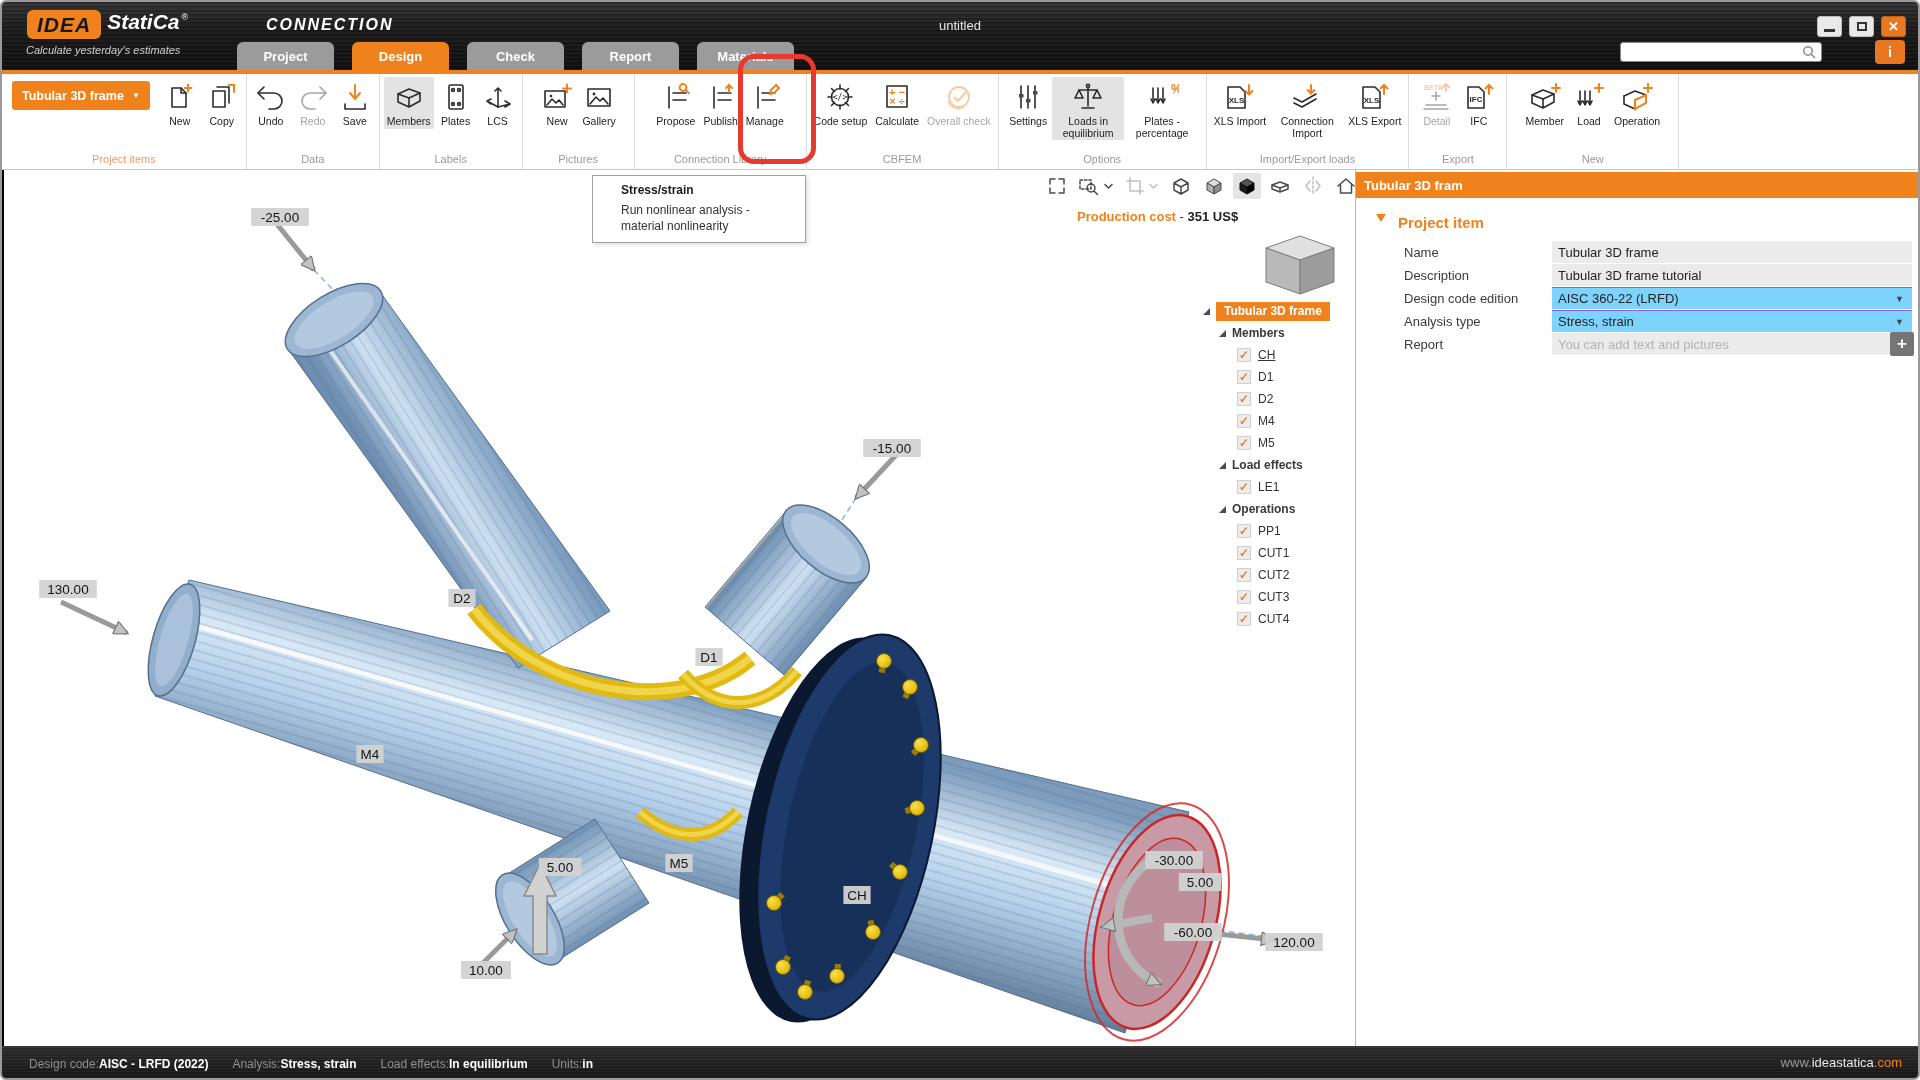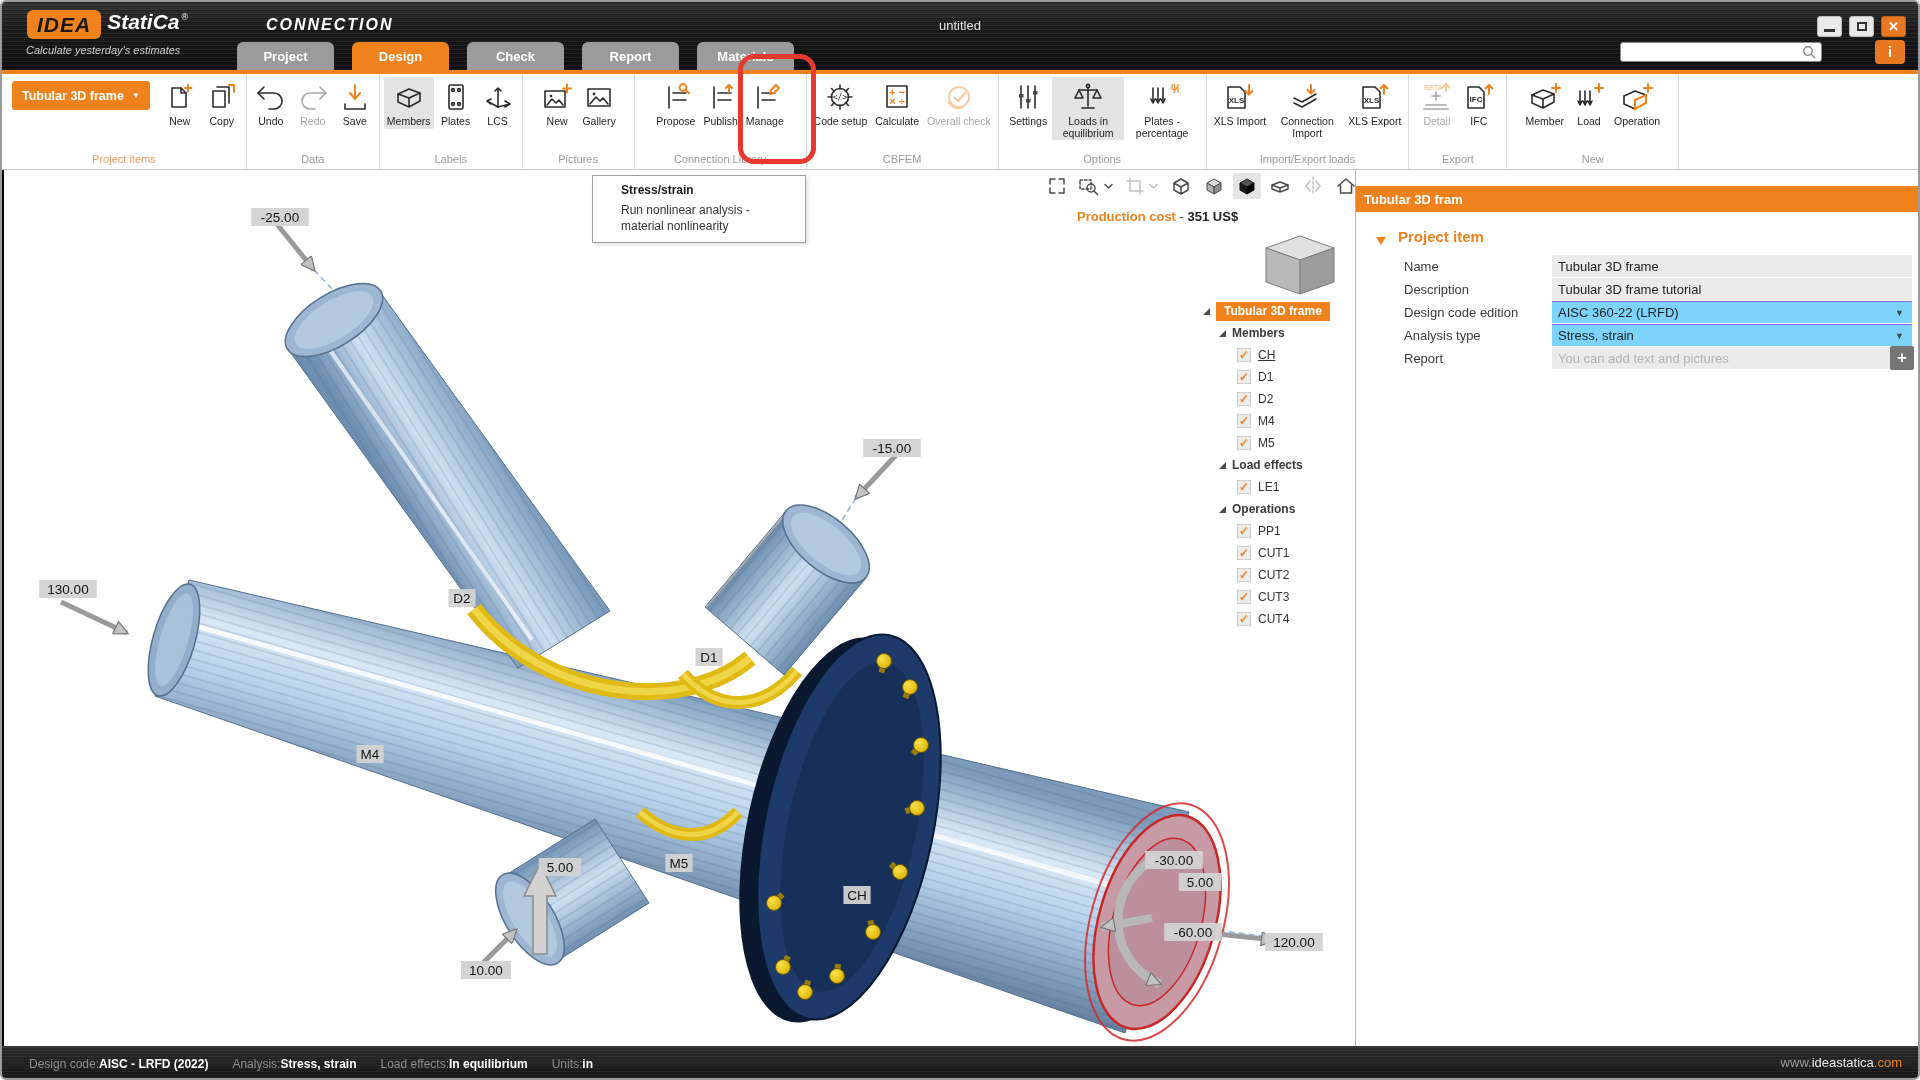--- a/index.html
+++ b/index.html
@@ -79,22 +79,22 @@
   .exp { width:0; height:0; border-bottom:7px solid #4c4c4c; border-left:7px solid transparent; margin-right:6px; }
   .tree-root { background:#f0821e; color:#fff; font-weight:bold; padding:2px 8px 3px 8px; }
   .tsection { font-weight:bold; color:#3a3a3a; }
   .titem-label { color:#333; }
   .titem-label.ul { text-decoration:underline; }
   .cb { width:14px; height:14px; background:#ececec; border:1px solid #cfcfcf; margin-right:7px;
     display:flex; align-items:center; justify-content:center; color:#f0821e; font-weight:bold; font-size:12px; line-height:10px; }
   
   .rightpanel { width:565px; background:#fff; border-left:1px solid #b5b5b5; position:relative; }
   .rp-header { height:26px; background:#f0821e; color:#fff; font-size:13px; font-weight:bold;
-    display:flex; align-items:center; padding-left:8px; margin-top:16px; }
-  .rp-section { display:flex; align-items:flex-end; margin:16px 0 10px 20px; gap:12px; }
+    display:flex; align-items:center; padding-left:8px; margin-top:2px; }
+  .rp-section { display:flex; align-items:flex-start; margin:16px 0 10px 20px; gap:12px; }
   .rp-tri { width:0; height:0; border-top:8px solid #f0821e; border-left:5px solid transparent; border-right:5px solid transparent; }
   .rp-section span { color:#f0821e; font-weight:bold; font-size:15px; }
   .rp-row { display:flex; align-items:center; height:22px; margin:0 6px 1px 48px; }
   .rp-label { width:148px; font-size:13px; color:#3a3a3a; flex:none; }
   .rp-field { flex:1; height:22px; background:#ebebeb; display:flex; align-items:center; padding:0 6px;
     font-size:13px; color:#222; position:relative; }
   .rp-field.dd { background:#7dd3fc; border-top:1px solid #8b5cf6; }
   .rp-field .caret { position:absolute; right:8px; font-size:9px; color:#444; }
   .rp-field .ph { color:#b2b2b2; }
   .rp-plus { position:absolute; right:-2px; top:-1px; width:24px; height:24px; background:#757575; color:#fff;

